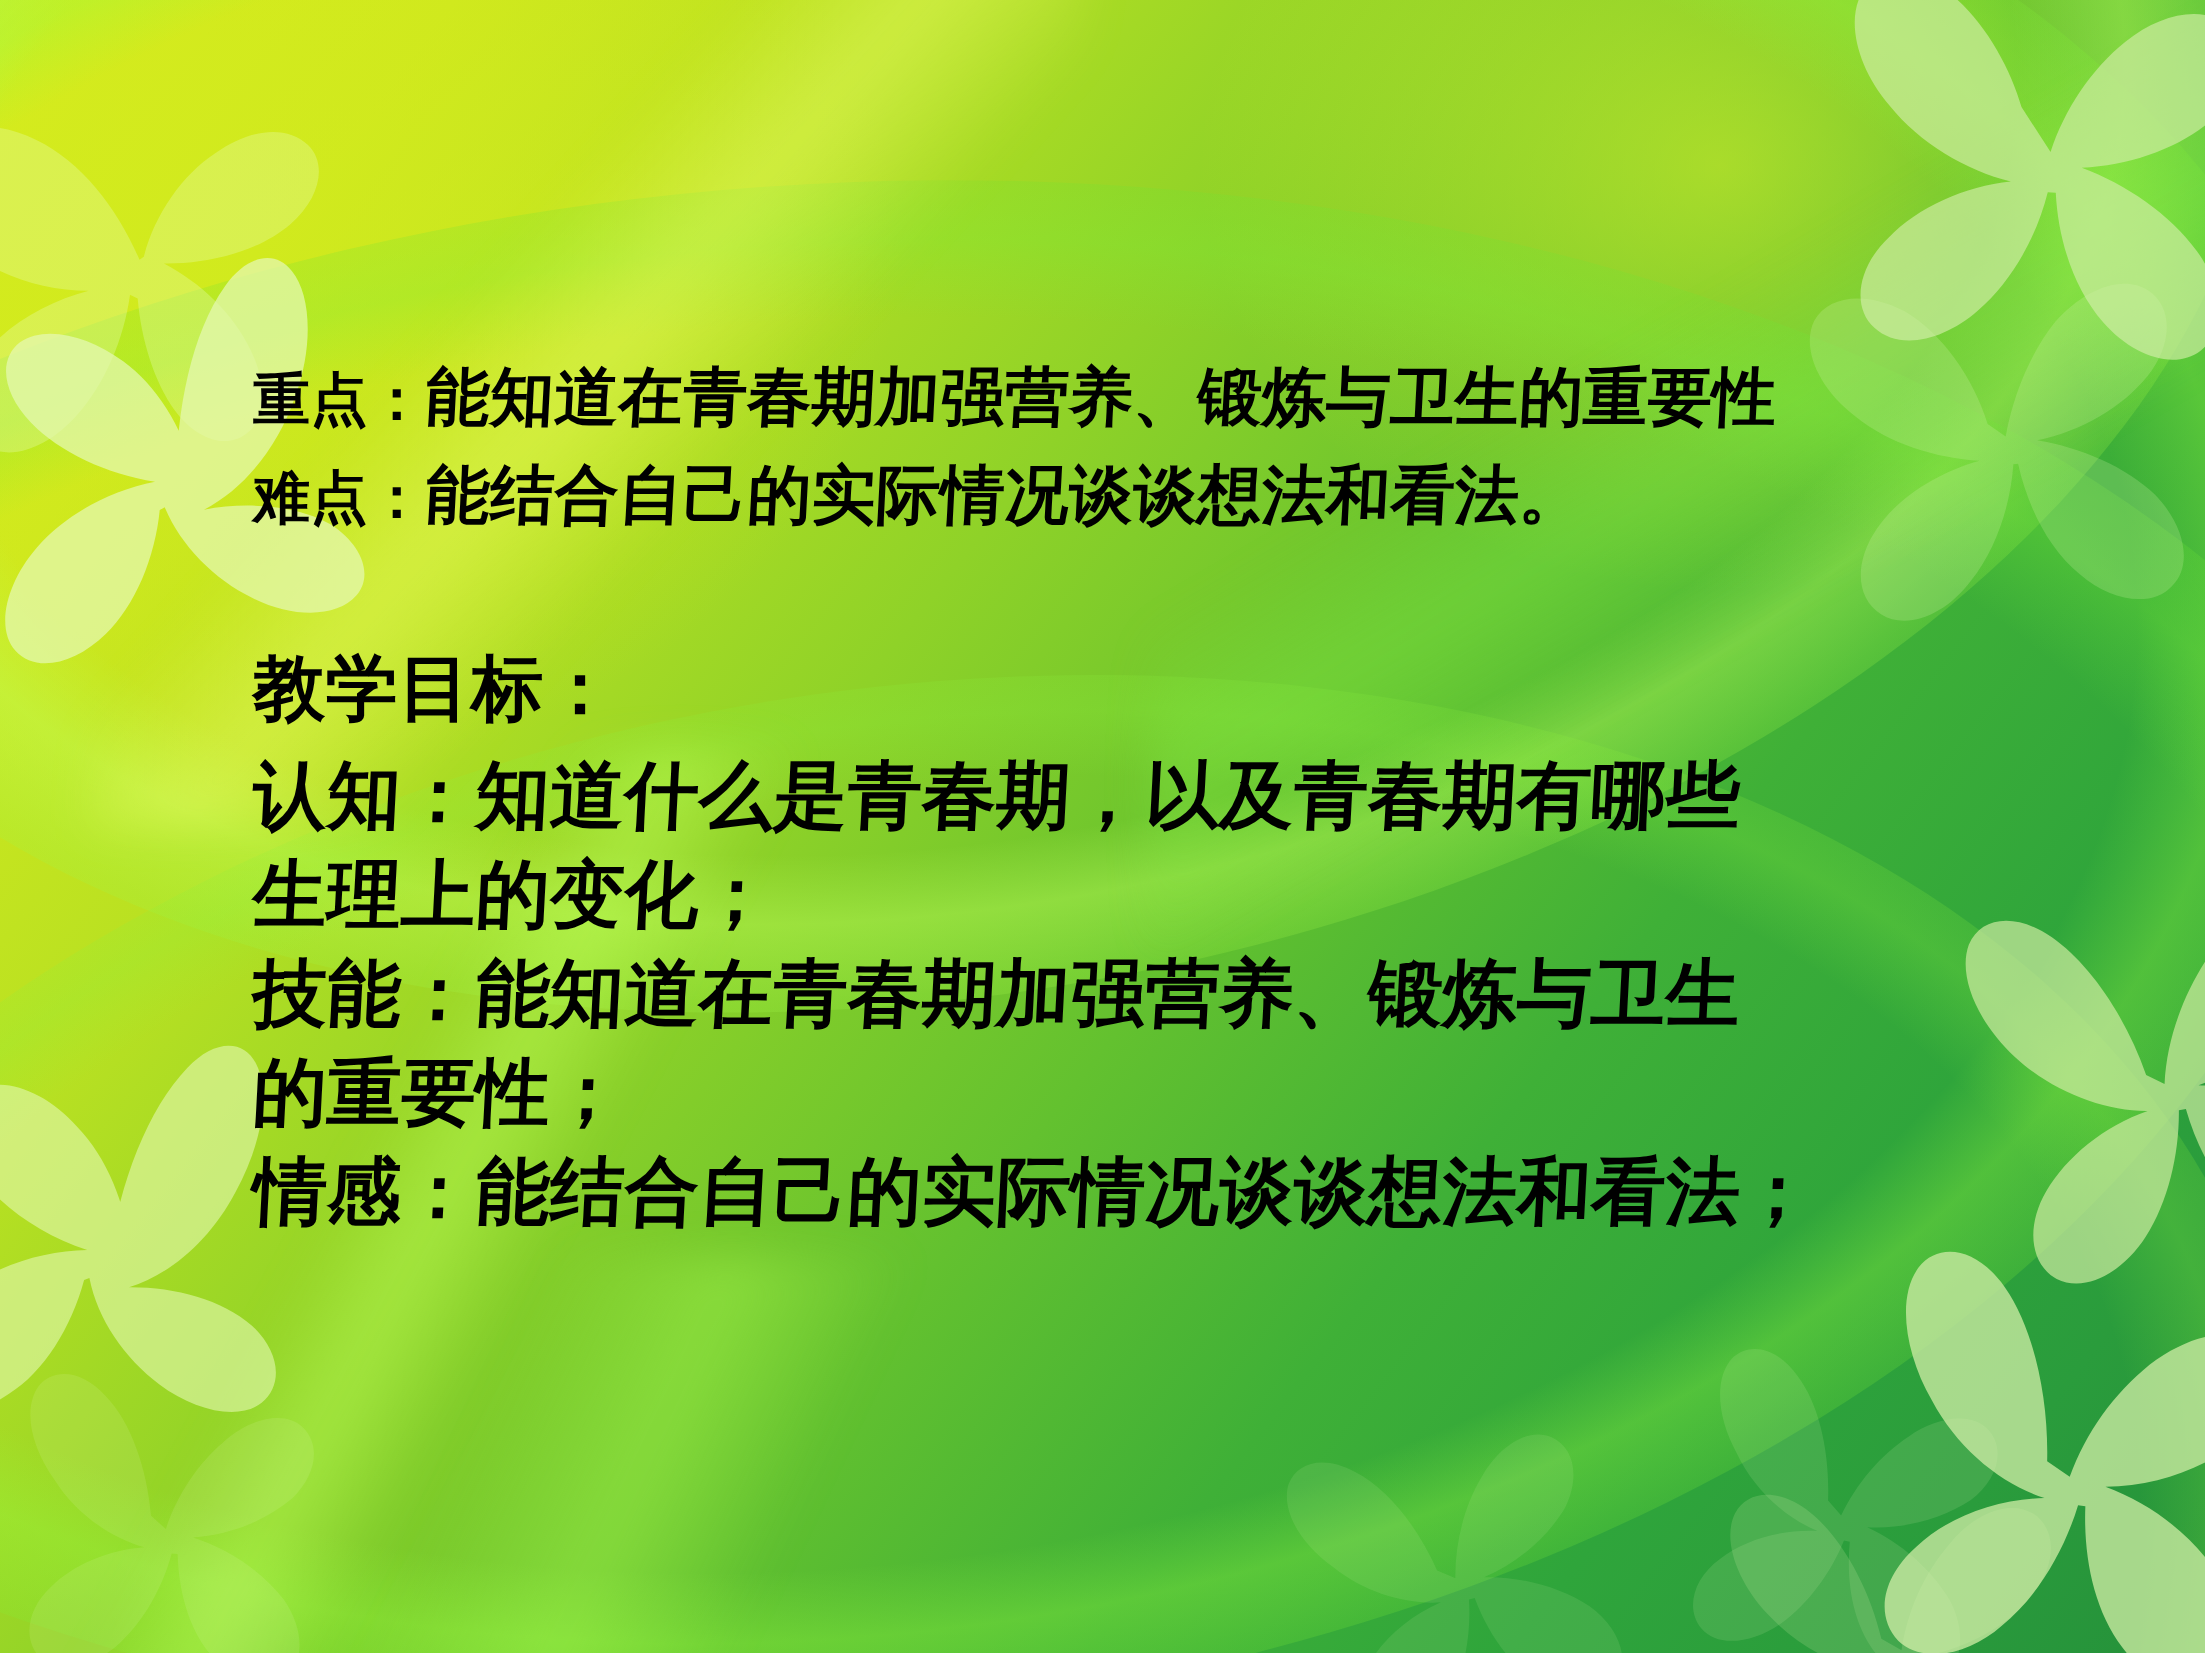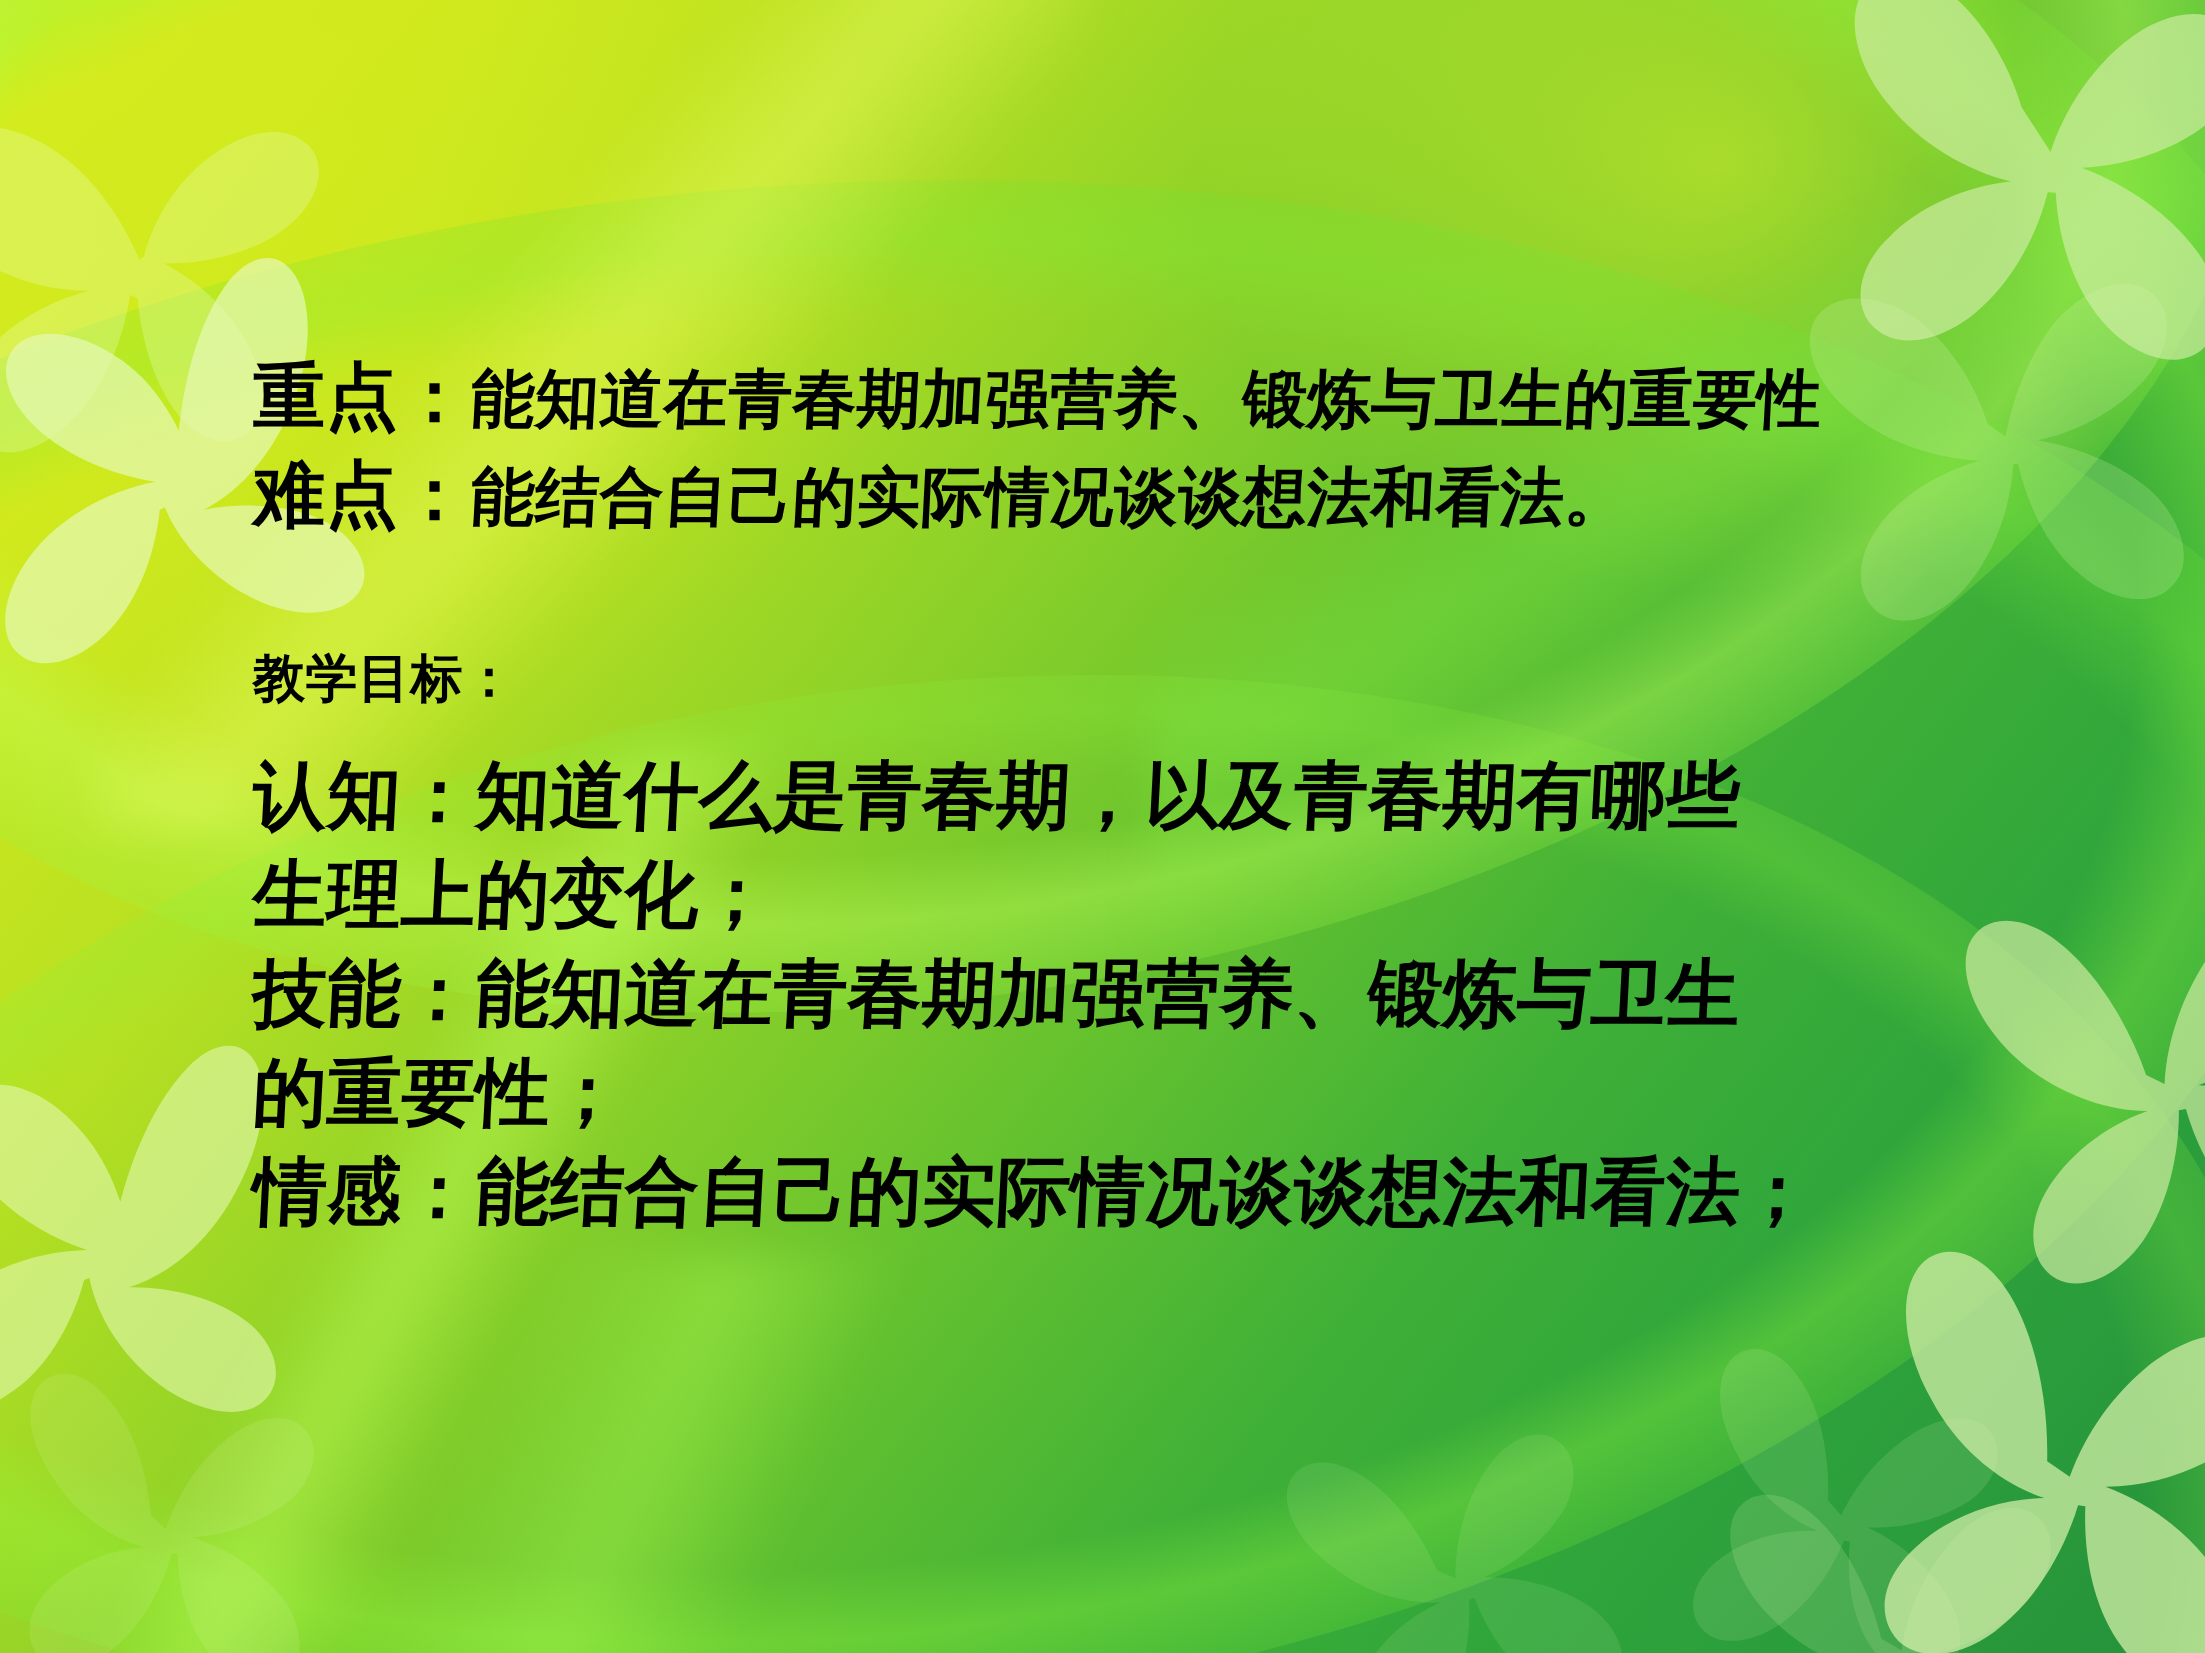--- a/index.html
+++ b/index.html
@@ -113,27 +113,27 @@
   }
   
   .kai {
     font-family: "DejaVu Serif", serif;
     font-weight: 600;
     transform: skewX(-3deg);
     display: inline-block;
     letter-spacing: 0.005em;
   }
   .row1, .row2 { font-size: 70px; height: 98px; }
-  .row1 .hei, .row2 .hei { font-size: 72px; }
+  .row1 .hei, .row2 .hei { font-size: 57px; }
   .row1 .kai, .row2 .kai { font-size: 64px; }
 
   .gap { height: 96px; }
 
   .rowhead { height: 104px; }
-  .rowhead .hei { font-size: 52px; }
+  .rowhead .hei { font-size: 72px; }
 
   .rowbody { font-size: 77px; height: 99px; }
   .rowbody .kai { font-size: 74px; }
 </style>
 </head>
 <body>
 
 <div id="slide">
 
   <div class="wave w1"></div>

